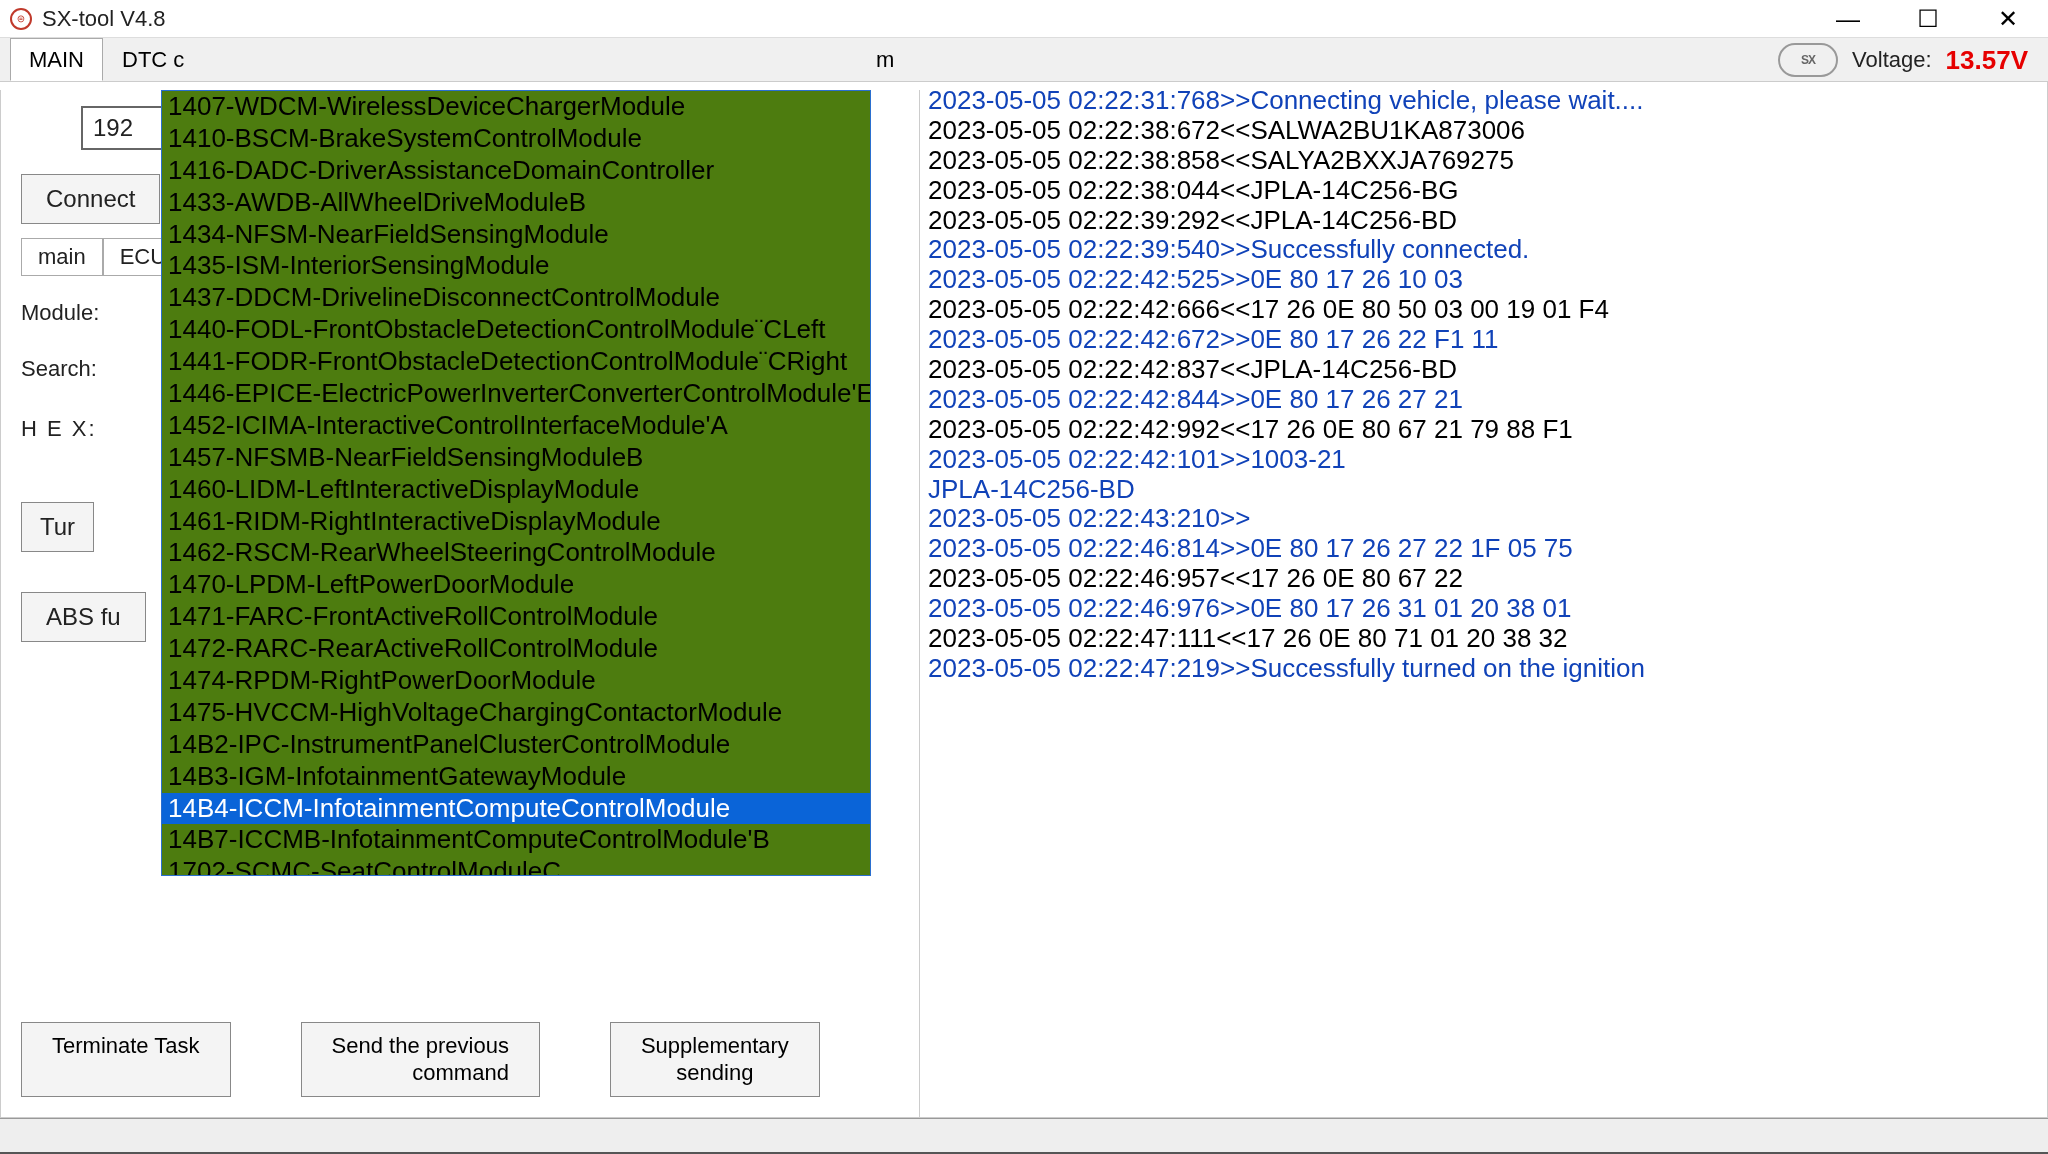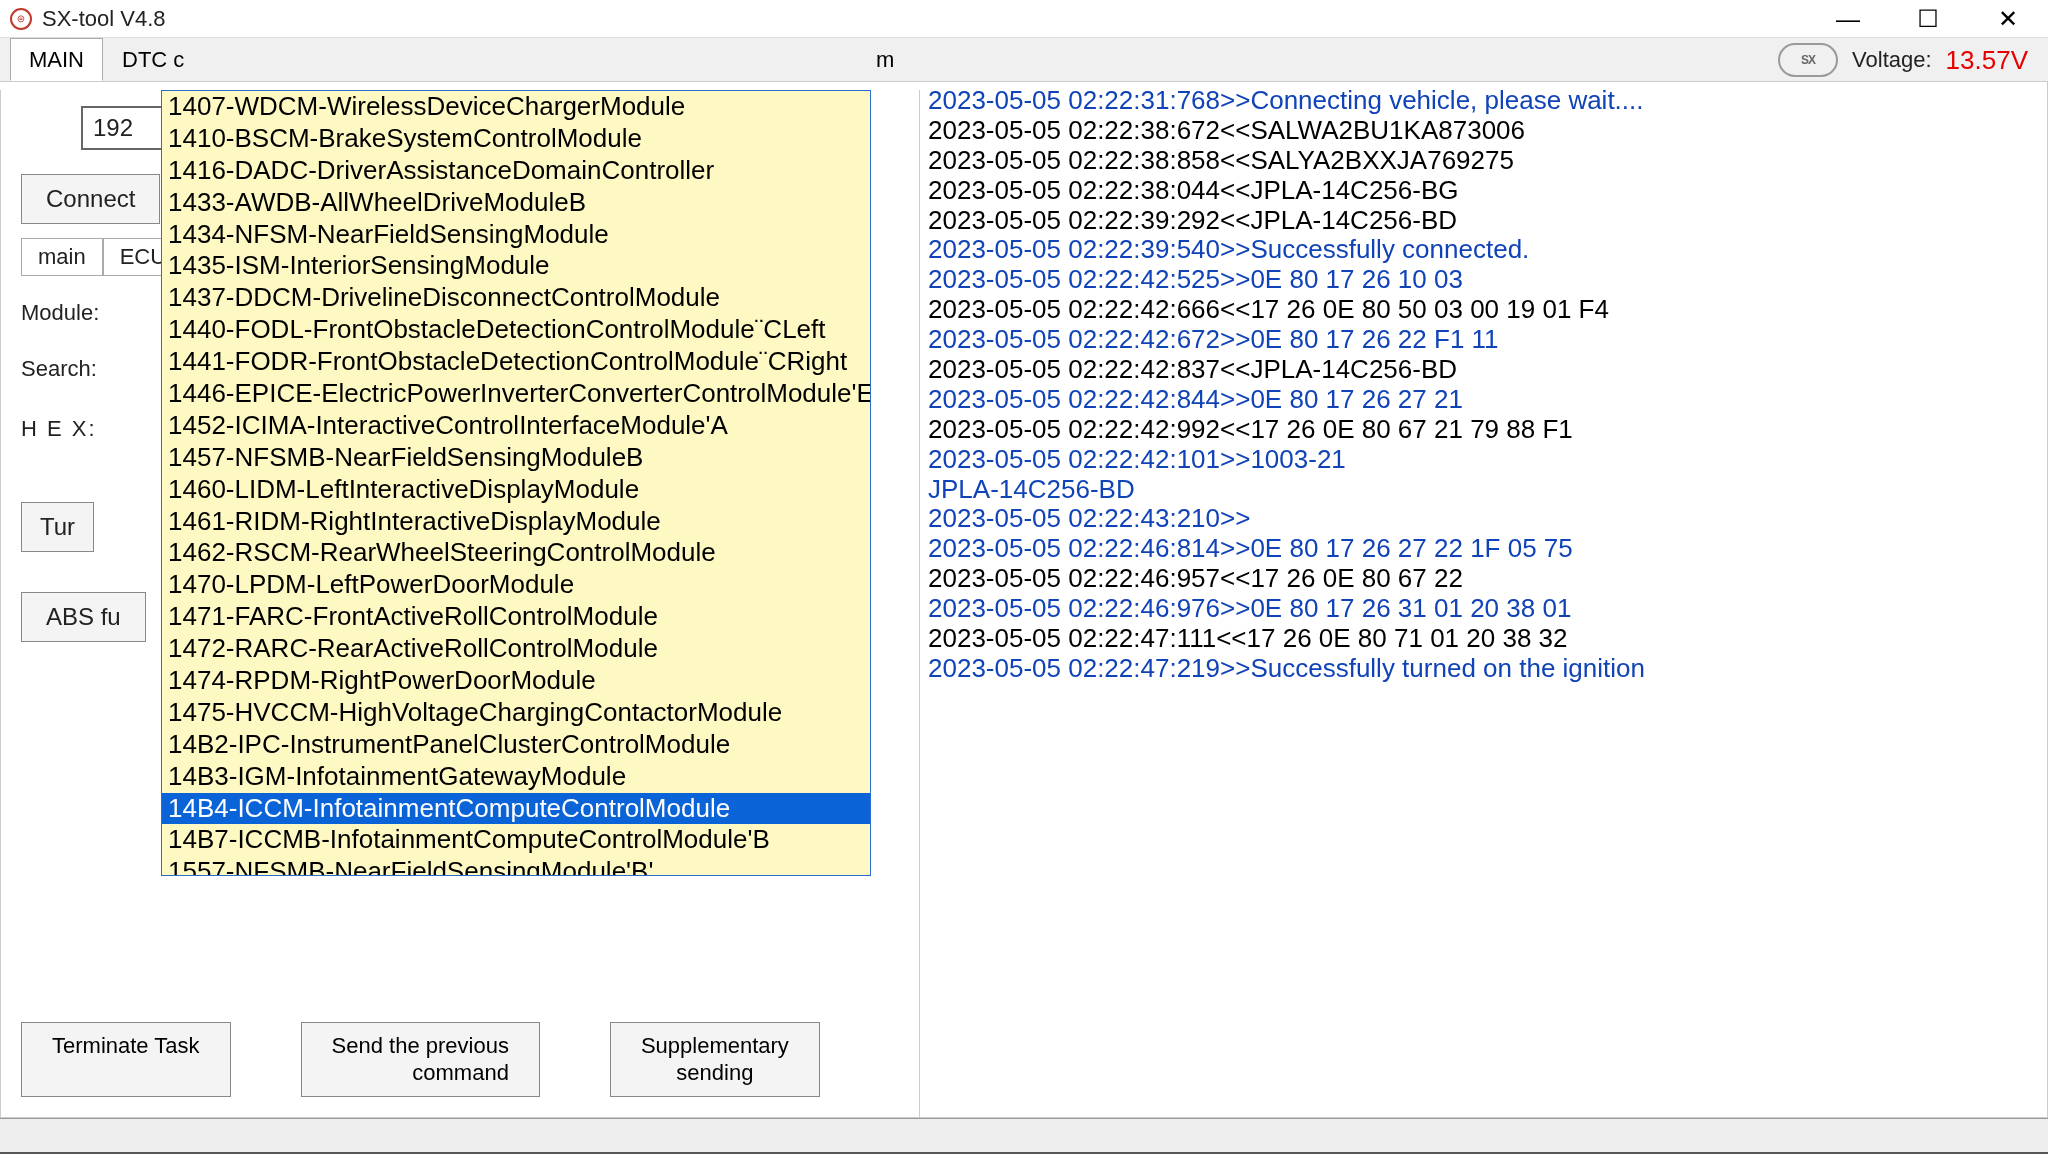--- a/index.html
+++ b/index.html
@@ -11,35 +11,35 @@
   .win-controls { position: absolute; right: 0; top: 0; height: 38px; display: flex; }
   .win-controls .wc { width: 80px; height: 38px; display: flex; align-items: center; justify-content: center; font-size: 24px; }
   
   .toolbar { height: 44px; background: #f0f0f0; border-bottom: 1px solid #ccc; display: flex; align-items: center; padding: 0 10px; position: relative; }
   .tab-strip { display: flex; height: 100%; }
   .tab { padding: 0 18px; font-size: 22px; display: flex; align-items: center; border: 1px solid transparent; }
   .tab.active { background: #fff; border: 1px solid #aaa; border-bottom: 1px solid #fff; }
   .brand-right { position: absolute; right: 20px; top: 0; height: 44px; display: flex; align-items: center; gap: 14px; }
   .brand-logo { width: 60px; height: 34px; border: 2px solid #999; border-radius: 18px; display: flex; align-items: center; justify-content: center; font-size: 12px; color: #666; font-weight: bold; letter-spacing: -1px; }
   .voltage-label { font-size: 22px; color: #222; }
-  .voltage-value { font-size: 26px; font-weight: normal; color: #e60000; text-align: right; }
+  .voltage-value { font-size: 26px; font-weight: bold; color: #e60000; text-align: right; }
   
   .content { display: flex; height: calc(100% - 38px - 44px - 36px); }
   
   .left-panel { width: 920px; position: relative; border: 1px solid #ccc; border-top: none; margin-top: 8px; }
   .left-inner { padding: 16px 20px; font-size: 22px; color: #222; }
   .ip-input { border: 2px solid #666; padding: 6px 10px; font-size: 24px; width: 140px; margin-bottom: 18px; display: inline-block; }
   .btn { border: 1px solid #888; background: #f4f4f4; padding: 10px 24px; font-size: 24px; display: inline-block; cursor: pointer; }
   .sub-tabs { display: flex; margin-top: 14px; }
   .sub-tab { padding: 5px 16px; font-size: 22px; border: 1px solid #aaa; background: #fff; }
   .field-row { margin-top: 24px; font-size: 22px; }
   .bottom-btn-row { position: absolute; bottom: 20px; left: 20px; right: 20px; display: flex; gap: 70px; justify-content: flex-start; }
   .bottom-btn { border: 1px solid #888; background: #f4f4f4; padding: 10px 30px; font-size: 22px; text-align: center; line-height: 1.2; cursor: pointer; min-width: 200px; }
   
-  .dropdown-list { position: absolute; top: 0; left: 160px; width: 710px; height: 786px; background: #fef9c3; border: 1px solid #2a6fcf; overflow-y: scroll; z-index: 50; }
+  .dropdown-list { position: absolute; top: 0; left: 160px; width: 710px; height: 786px; background: #4d7c0f; border: 1px solid #2a6fcf; overflow-y: scroll; z-index: 50; }
   .dropdown-list::-webkit-scrollbar { width: 22px; }
   .dropdown-list::-webkit-scrollbar-track { background: #f0f0f0; }
   .dropdown-list::-webkit-scrollbar-thumb { background: #c0c0c0; border: 1px solid #a0a0a0; }
   .dd-item { padding: 1px 6px; font-size: 26px; white-space: nowrap; overflow: hidden; cursor: pointer; line-height: 1.15; }
   .dd-item.selected { background: #0a64d8; color: #fff; }
   
   .right-panel { flex: 1; border: 1px solid #ccc; border-top: none; border-left: none; padding: 4px 8px; overflow-y: auto; }
   .log-line { font-size: 26px; line-height: 1.15; white-space: nowrap; }
   .log-blue { color: #1042b8; }
   .log-black { color: #000000; }
@@ -115,21 +115,20 @@
         <div class="dd-item">1462-RSCM-RearWheelSteeringControlModule</div>
         <div class="dd-item">1470-LPDM-LeftPowerDoorModule</div>
         <div class="dd-item">1471-FARC-FrontActiveRollControlModule</div>
         <div class="dd-item">1472-RARC-RearActiveRollControlModule</div>
         <div class="dd-item">1474-RPDM-RightPowerDoorModule</div>
         <div class="dd-item">1475-HVCCM-HighVoltageChargingContactorModule</div>
         <div class="dd-item">14B2-IPC-InstrumentPanelClusterControlModule</div>
         <div class="dd-item">14B3-IGM-InfotainmentGatewayModule</div>
         <div class="dd-item selected">14B4-ICCM-InfotainmentComputeControlModule</div>
         <div class="dd-item">14B7-ICCMB-InfotainmentComputeControlModule'B</div>
-        <div class="dd-item">1557-NFSMB-NearFieldSensingModule'B'</div>
         <div class="dd-item">1702-SCMC-SeatControlModuleC</div>
         <div class="dd-item">1703-AWD-Allwheeldrivemodule</div>
         <div class="dd-item">1703-NFSMC-NearFieldSensingModuleC</div>
       </div>
   </div>
 
   <div class="right-panel" id="log-panel">
       <div class="log-line log-blue">2023-05-05 02:22:31:768&gt;&gt;Connecting vehicle, please wait....</div>
       <div class="log-line log-black">2023-05-05 02:22:38:672&lt;&lt;SALWA2BU1KA873006</div>
       <div class="log-line log-black">2023-05-05 02:22:38:858&lt;&lt;SALYA2BXXJA769275</div>

